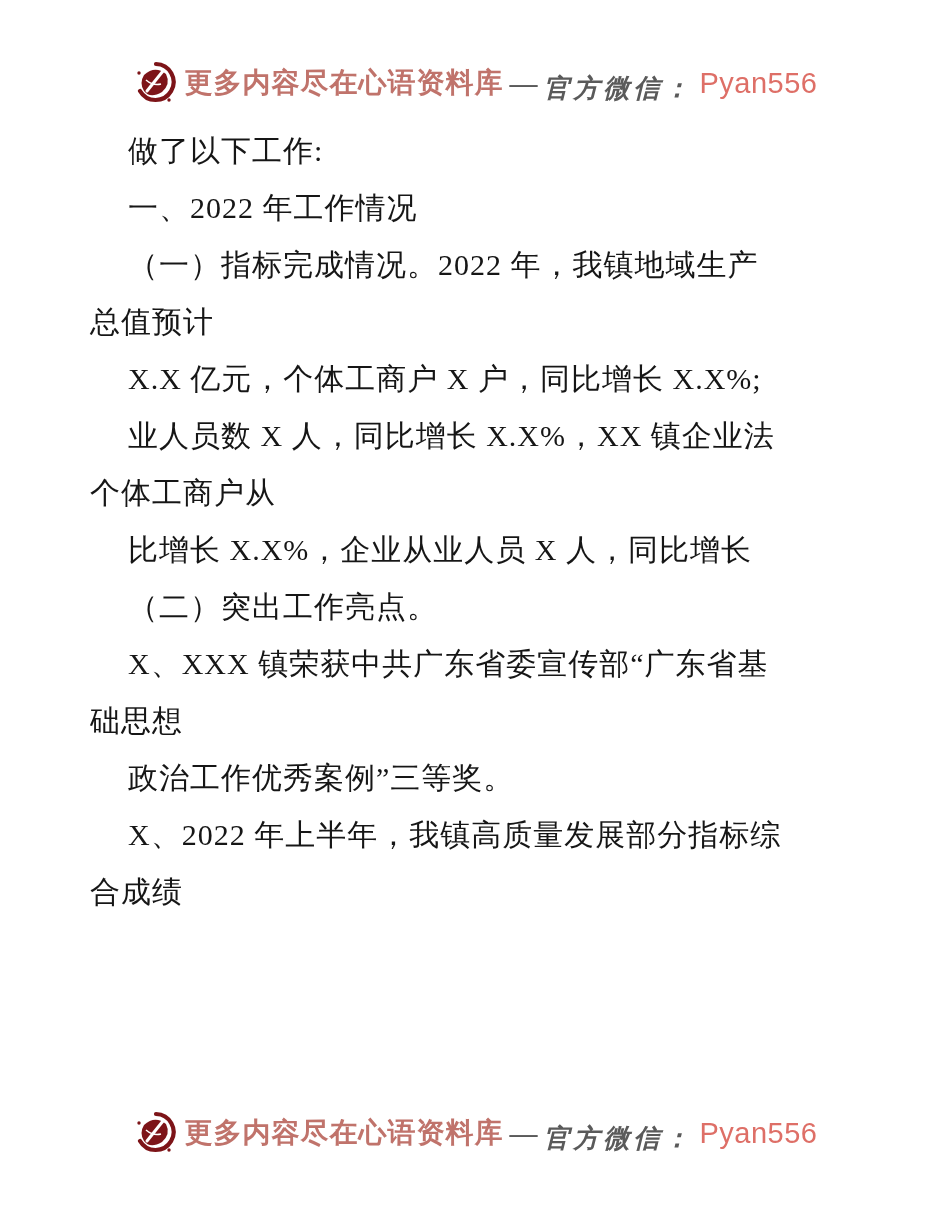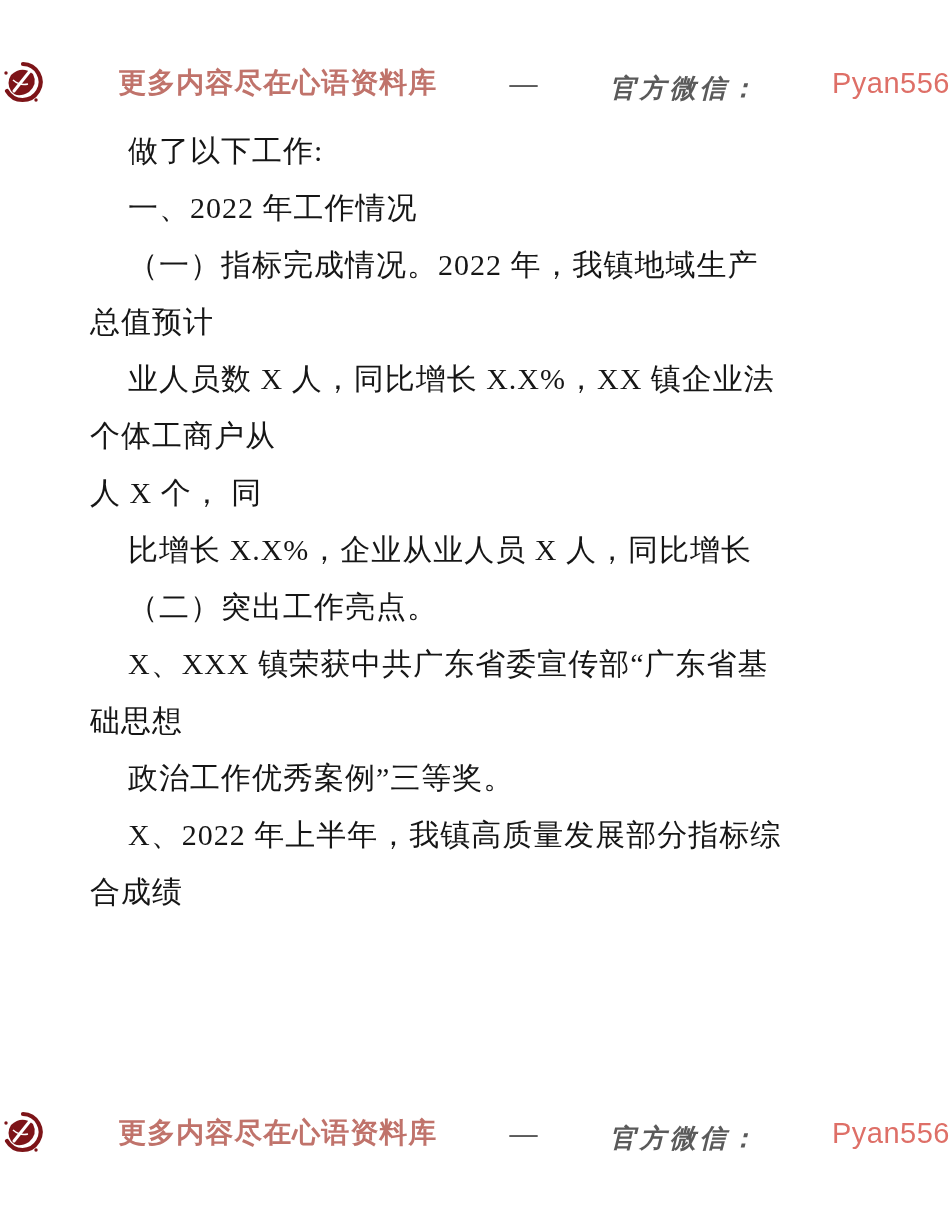--- a/index.html
+++ b/index.html
@@ -14,21 +14,21 @@
     background: #ffffff;
     overflow: hidden;
     font-family: "Liberation Serif", "DejaVu Serif", serif;
   }
   .watermark {
     position: absolute;
     left: 0;
     right: 0;
     display: flex;
     align-items: center;
-    justify-content: space-between;
+    justify-content: center;
     gap: 6px;
     white-space: pre;
   }
   .watermark.top { top: 60px; }
   .watermark.bottom { top: 1110px; }
   .logo {
     width: 44px;
     height: 46px;
     flex: 0 0 auto;
     margin-right: 2px;
@@ -89,23 +89,23 @@
       <circle cx="36" cy="40" r="1.7" fill="#7d1418"></circle>
     </svg>
     <span class="brand-text">更多内容尽在心语资料库</span><span class="dash">—</span><span class="label-text">官方微信：</span><span class="wechat-id">Pyan556</span>
   </div>
 
   <div class="body-text">
     <div class="line indent">做了以下工作:</div>
     <div class="line indent">一、2022 年工作情况</div>
     <div class="line indent">（一）指标完成情况。2022 年，我镇地域生产</div>
     <div class="line">总值预计</div>
+    <div class="line indent">X.X 亿元，个体工商户 X 户，同比增长 X.X%;</div>
     <div class="line indent">业人员数 X 人，同比增长 X.X%，XX 镇企业法</div>
     <div class="line">个体工商户从</div>
-    <div class="line">人 X 个， 同</div>
     <div class="line indent">比增长 X.X%，企业从业人员 X 人，同比增长</div>
     <div class="line indent">（二）突出工作亮点。</div>
     <div class="line indent">X、XXX 镇荣获中共广东省委宣传部“广东省基</div>
     <div class="line">础思想</div>
     <div class="line indent">政治工作优秀案例”三等奖。</div>
     <div class="line indent">X、2022 年上半年，我镇高质量发展部分指标综</div>
     <div class="line">合成绩</div>
   </div>
 
   <div class="watermark bottom">

